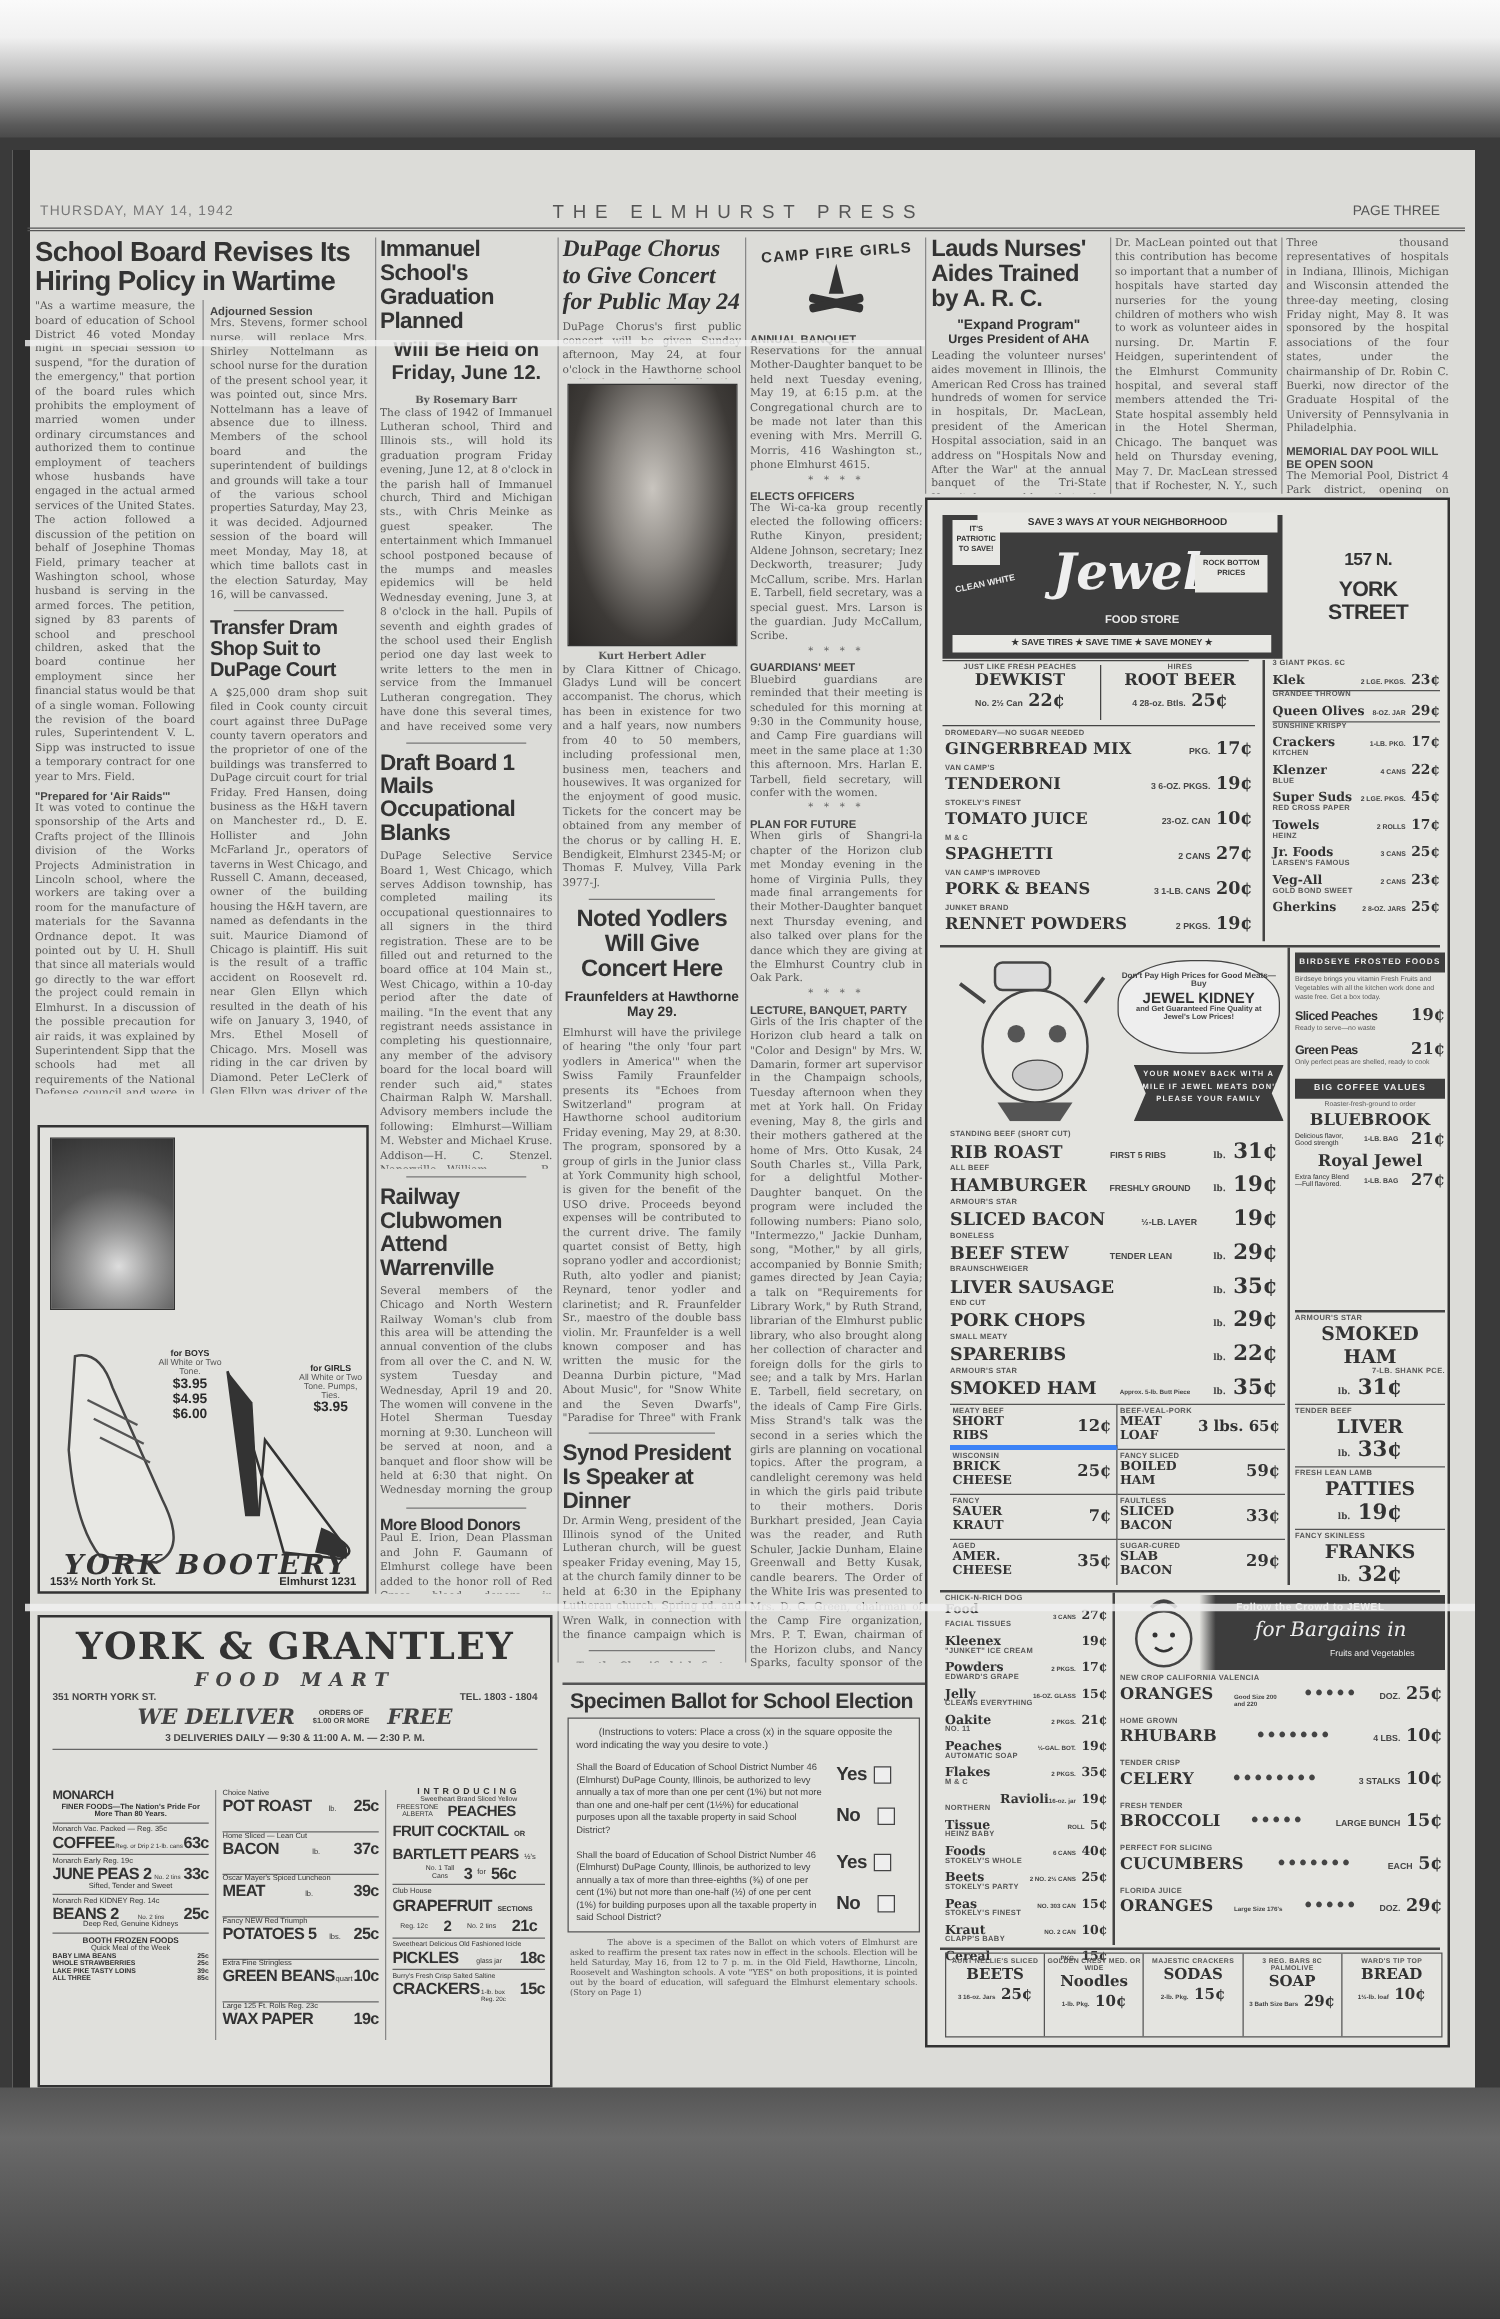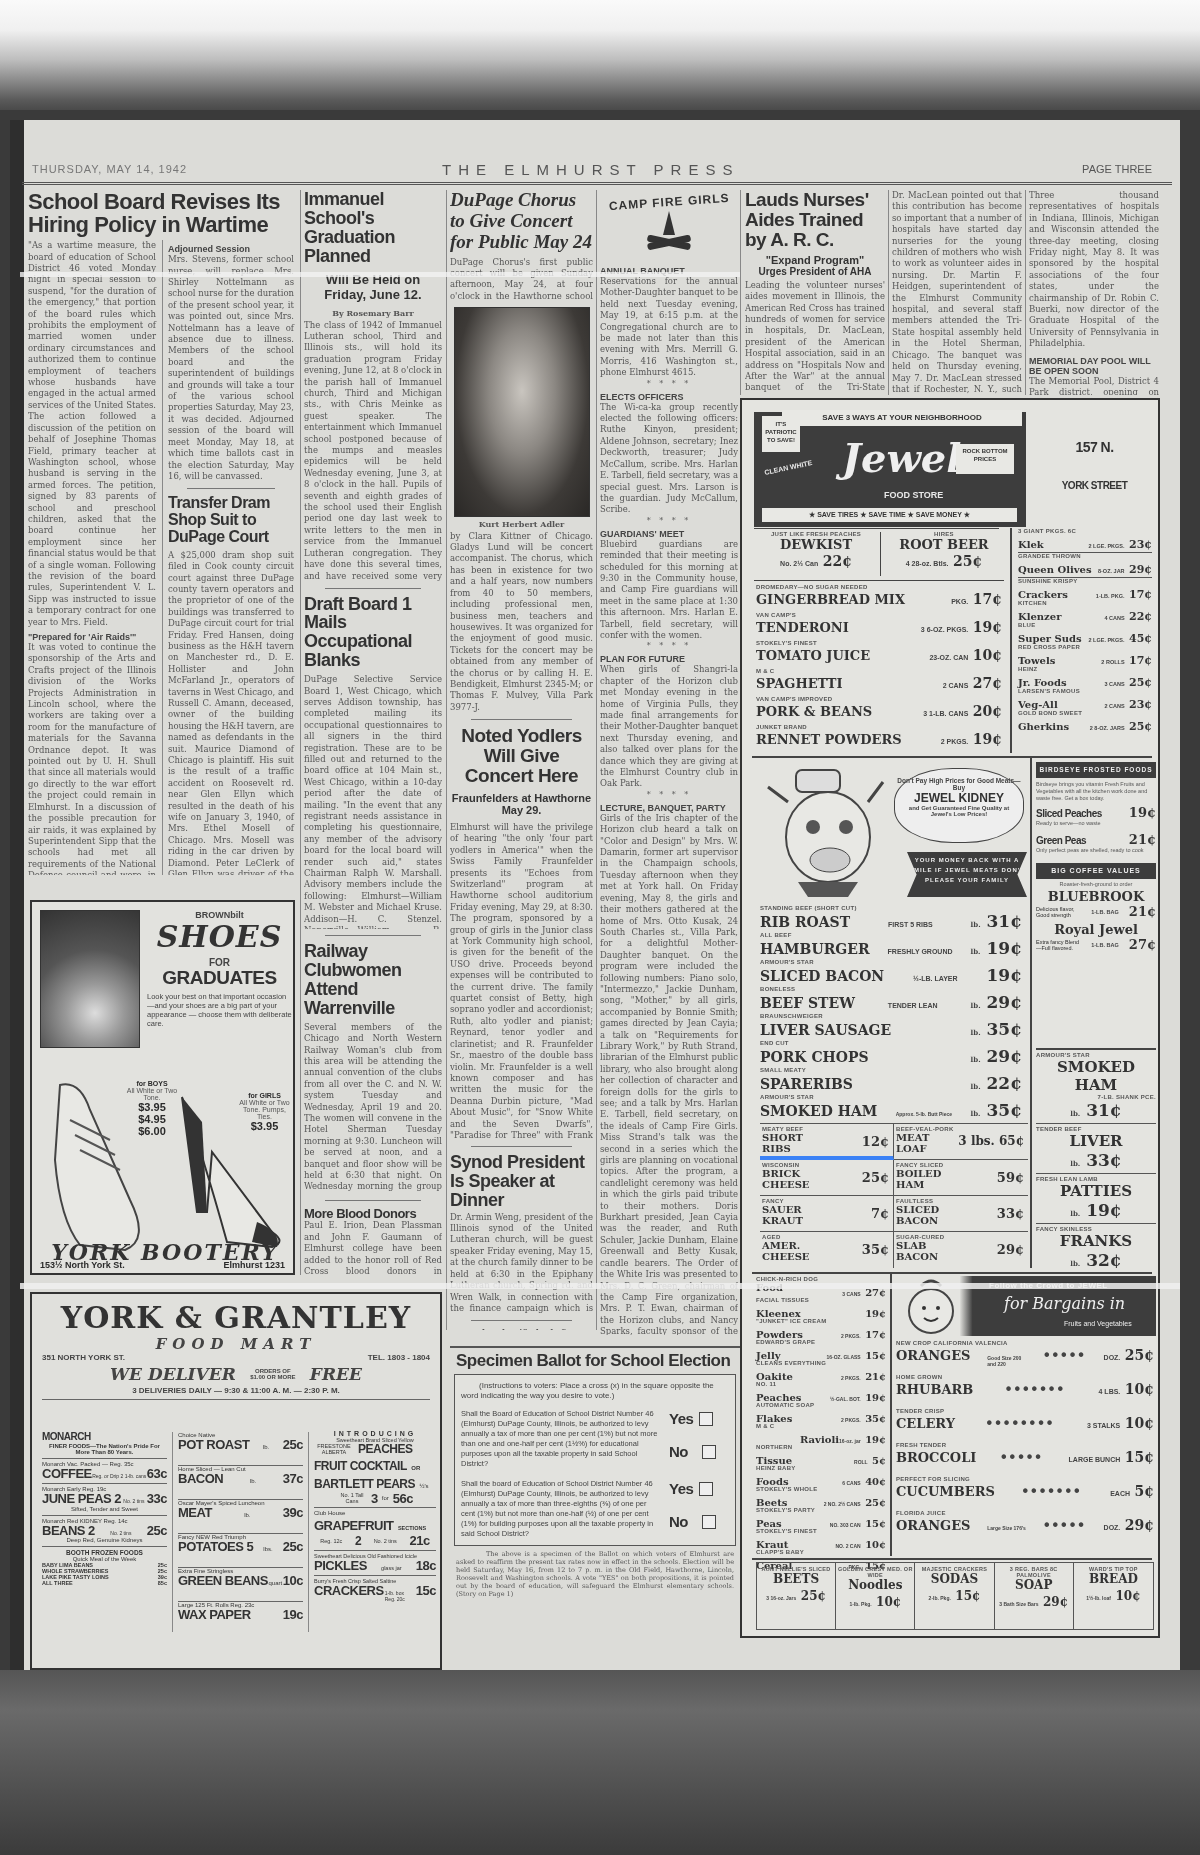--- a/index.html
+++ b/index.html
@@ -69,21 +69,21 @@
         <div class="hl" style="font-size:16px;margin:4px 0">Transfer Dram Shop Suit to DuPage Court</div>
         <p class="body">A $25,000 dram shop suit filed in Cook county circuit court against three DuPage county tavern operators and the proprietor of one of the buildings was transferred to DuPage circuit court for trial Friday. Fred Hansen, doing business as the H&amp;H tavern on Manchester rd., D. E. Hollister and John McFarland Jr., operators of taverns in West Chicago, and Russell C. Amann, deceased, owner of the building housing the H&amp;H tavern, are named as defendants in the suit. Maurice Diamond of Chicago is plaintiff. His suit is the result of a traffic accident on Roosevelt rd. near Glen Ellyn which resulted in the death of his wife on January 3, 1940, of Mrs. Ethel Mosell of Chicago. Mrs. Mosell was riding in the car driven by Diamond. Peter LeClerk of Glen Ellyn was driver of the other car involved.</p>
 
       </div>
     </div>
   </div>
 
   <div class="vr" style="left:300px;top:190px;height:1085px"></div>
   <div class="col" style="left:304px;top:190px;width:138px;height:1085px">
     <div class="hl" style="font-size:18px">Immanuel School's Graduation Planned</div>
-    <div class="sub" style="font-size:13px">Will Be Held on Friday, June 12.</div>
+    <div class="sub" style="font-size:16px">Will Be Held on Friday, June 12.</div>
     <div class="byline">By Rosemary Barr</div>
     <p class="body" style="height:262px;overflow:hidden">The class of 1942 of Immanuel Lutheran school, Third and Illinois sts., will hold its graduation program Friday evening, June 12, at 8 o'clock in the parish hall of Immanuel church, Third and Michigan sts., with Chris Meinke as guest speaker. The entertainment which Immanuel school postponed because of the mumps and measles epidemics will be held Wednesday evening, June 3, at 8 o'clock in the hall. Pupils of seventh and eighth grades of the school used their English period one day last week to write letters to the men in service from the Immanuel Lutheran congregation. They have done this several times, and have received some very interesting letters from the soldiers, several of whom are now in other countries. F. A. Meitz has just reported that the amount of war bonds and stamps purchased by the students of Immanuel school exceeds $1,800.</p>
     <div class="rule"></div>
     <div class="hl" style="font-size:18px;margin:4px 0">Draft Board 1 Mails Occupational Blanks</div>
     <p class="body" style="height:255px;overflow:hidden">DuPage Selective Service Board 1, West Chicago, which serves Addison township, has completed mailing its occupational questionnaires to all signers in the third registration. These are to be filled out and returned to the board office at 104 Main st., West Chicago, within a 10-day period after the date of mailing. "In the event that any registrant needs assistance in completing his questionnaire, any member of the advisory board for the local board will render such aid," states Chairman Ralph W. Marshall. Advisory members include the following: Elmhurst—William M. Webster and Michael Kruse. Addison—H. C. Stenzel. Naperville—William R. Friedrich. West Chicago—John W. Leedle. Wheaton—B. S. Hubbard. Itasca—H. A. Franzen. Wayne—William Guild. Warrenville—Charles E. Low. Roselle—Norman A. Hutchison.</p>
     <div class="rule"></div>
     <div class="hl" style="font-size:18px;margin:4px 0">Railway Clubwomen Attend Warrenville</div>
     <p class="body" style="height:172px;overflow:hidden">Several members of the Chicago and North Western Railway Woman's club from this area will be attending the annual convention of the clubs from all over the C. and N. W. system Tuesday and Wednesday, April 19 and 20. The women will convene in the Hotel Sherman Tuesday morning at 9:30. Luncheon will be served at noon, and a banquet and floor show will be held at 6:30 that night. On Wednesday morning the group will convene at 9:30 in the Sherman, and will go over to the Stevens hotel for luncheon. Mrs. E. B. Hall, president of the federation, will preside. Mrs. Howard Wagner, Addison ave., is a delegate from the Chicago club. Reservations are to be made not later than Saturday, May 16, with Mrs. E. L. Vernon, 657 Hutchinson st., Chicago.</p>
     <div class="rule"></div>
     <div class="hl" style="font-size:13px">More Blood Donors</div>
@@ -162,27 +162,20 @@
   <div class="vr" style="left:1025px;top:190px;height:205px"></div>
   <div class="col" style="left:1029px;top:190px;width:130px;height:205px">
     <p class="body">Three thousand representatives of hospitals in Indiana, Illinois, Michigan and Wisconsin attended the three-day meeting, closing Friday night, May 8. It was sponsored by the hospital associations of the four states, under the chairmanship of Dr. Robin C. Buerki, now director of the Graduate Hospital of the University of Pennsylvania in Philadelphia.</p>
     <p class="sect" style="margin-top:6px">MEMORIAL DAY POOL WILL BE OPEN SOON</p>
     <p class="body">The Memorial Pool, District 4 Park district, opening on Decoration Day depending on the weather. Hours are from 10 a.m. to 10 p.m. with no charge except for Mondays ...</p>
 
   </div>
 
   <div class="box" style="left:30px;top:900px;width:265px;height:375px">
     <div class="photo" style="position:absolute;left:8px;top:8px;width:100px;height:138px;background:radial-gradient(circle at 55% 75%,#ddd 0,#999 25%,#555 55%,#333 100%)"></div>
-    <div style="position:absolute;left:115px;top:8px;width:145px;text-align:center;font-family:'Liberation Sans',sans-serif">
-      <div style="font-size:9px;font-weight:bold;color:#444">BROWNbilt</div>
-      <div class="hl-ital" style="font-size:30px;letter-spacing:1px;font-family:'DejaVu Serif',serif">SHOES</div>
-      <div style="font-size:10px;font-weight:bold;color:#444;margin-top:4px">FOR</div>
-      <div class="hl" style="font-size:19px">GRADUATES</div>
-      <p style="font-size:7.5px;color:#444;text-align:left;margin-top:4px;line-height:9px">Look your best on that important occasion—and your shoes are a big part of your appearance — choose them with deliberate care.</p>
-    </div>
     <svg style="position:absolute;left:8px;top:178px" width="120" height="175" viewBox="0 0 120 175">
         <path d="M20 5 Q40 0 50 30 L90 120 Q110 160 85 170 L40 165 Q20 140 15 80 Z" fill="#e8e8e4" stroke="#444" stroke-width="2"></path>
         <path d="M30 40 L70 60 M35 55 L75 75 M40 70 L80 90" stroke="#555" stroke-width="2"></path>
       </svg>
     <svg style="position:absolute;left:140px;top:190px" width="120" height="160" viewBox="0 0 120 160">
         <path d="M10 5 L25 120 L35 120 L40 60 L100 140 Q115 150 100 155 L55 150 Q30 60 10 5 Z" fill="#e8e8e4" stroke="#333" stroke-width="2"></path>
         <path d="M10 5 L25 120 L35 120 L30 30 Z" fill="#333"></path>
         <path d="M85 130 Q110 140 105 155 L80 150 Z" fill="#333"></path>
       </svg>
     <div style="position:absolute;left:90px;top:178px;width:60px;text-align:center;font-family:'Liberation Sans',sans-serif">
@@ -207,21 +200,21 @@
       <div style="position:absolute;left:28px;top:-2px;width:240px;height:16px;background:#e8e8e4;color:#333;font-size:8px;font-weight:bold;text-align:center;line-height:16px">SAVE 3 WAYS AT YOUR NEIGHBORHOOD</div>
       <div style="position:absolute;left:8px;top:4px;width:38px;height:36px;background:#e8e8e4;color:#333;font-size:6px;font-weight:bold;text-align:center;padding-top:4px;line-height:8px">IT'S PATRIOTIC TO SAVE!</div>
       <div style="position:absolute;left:10px;top:52px;font-size:7px;font-weight:bold;transform:rotate(-12deg)">CLEAN WHITE</div>
       <div style="position:absolute;left:88px;top:22px;font-family:'DejaVu Serif',serif;font-style:italic;font-weight:bold;font-size:40px;color:#eee">Jewel</div>
       <div style="position:absolute;left:130px;top:78px;font-size:9px;font-weight:bold">FOOD STORE</div>
       <div style="position:absolute;left:202px;top:32px;width:58px;height:30px;background:#e8e8e4;color:#333;font-size:6px;font-weight:bold;text-align:center;padding-top:3px;line-height:8px">ROCK BOTTOM PRICES</div>
       <div style="position:absolute;left:8px;top:96px;width:255px;height:14px;background:#e8e8e4;color:#333;font-size:7px;font-weight:bold;text-align:center;line-height:14px">★ SAVE TIRES ★ SAVE TIME ★ SAVE MONEY ★</div>
     </div>
     <div style="position:absolute;left:295px;top:40px;width:115px;text-align:center">
       <div class="hl" style="font-size:14px">157 N.</div>
-      <div class="hl" style="font-size:10px;margin-top:26px">YORK STREET</div>
+      <div class="hl" style="font-size:17px;margin-top:8px">YORK STREET</div>
     </div>
 
     <div class="hline" style="left:12px;top:128px;width:245px;height:1px"></div>
     <div class="cell" style="left:14px;top:131px;width:120px;text-align:center">
       <div class="pre">JUST LIKE FRESH PEACHES</div>
       <div class="pname" style="font-size:13px">DEWKIST</div>
       <span class="unit">No. 2½ Can</span> <span class="pr" style="font-size:14px">22¢</span>
     </div>
     <div class="vline" style="left:138px;top:132px;height:44px;width:1px"></div>
     <div class="cell" style="left:142px;top:131px;width:120px;text-align:center">

